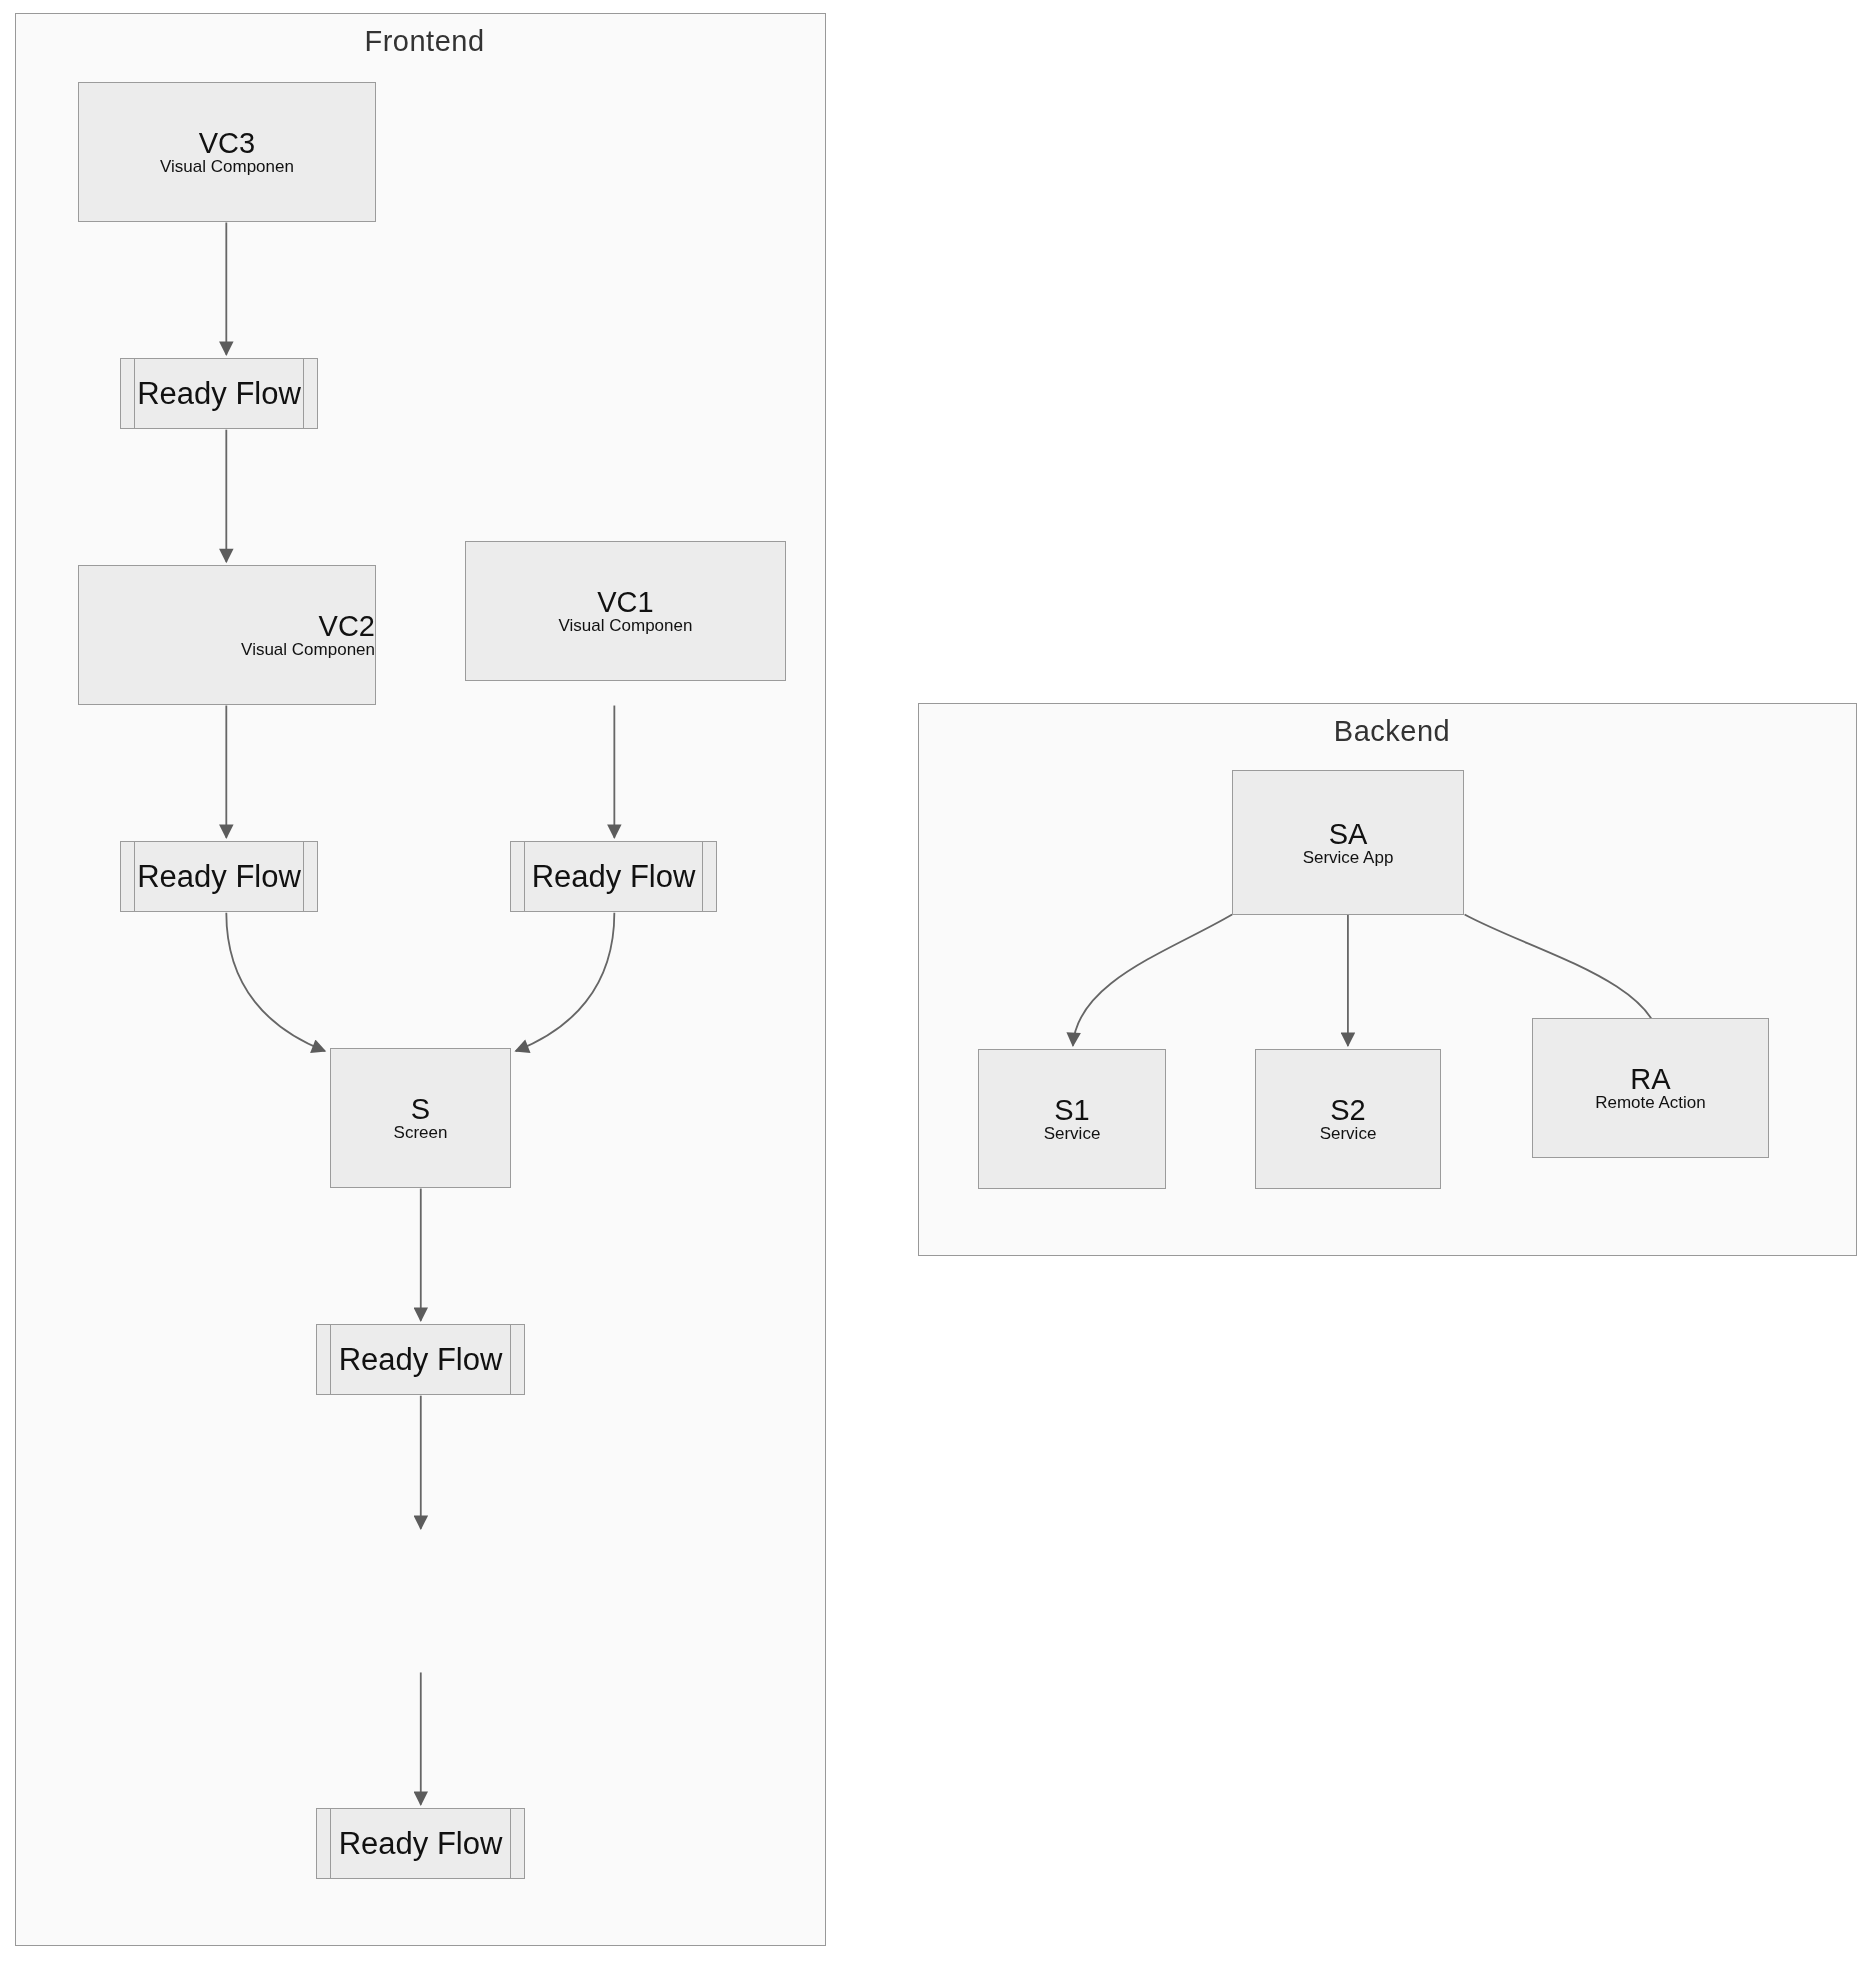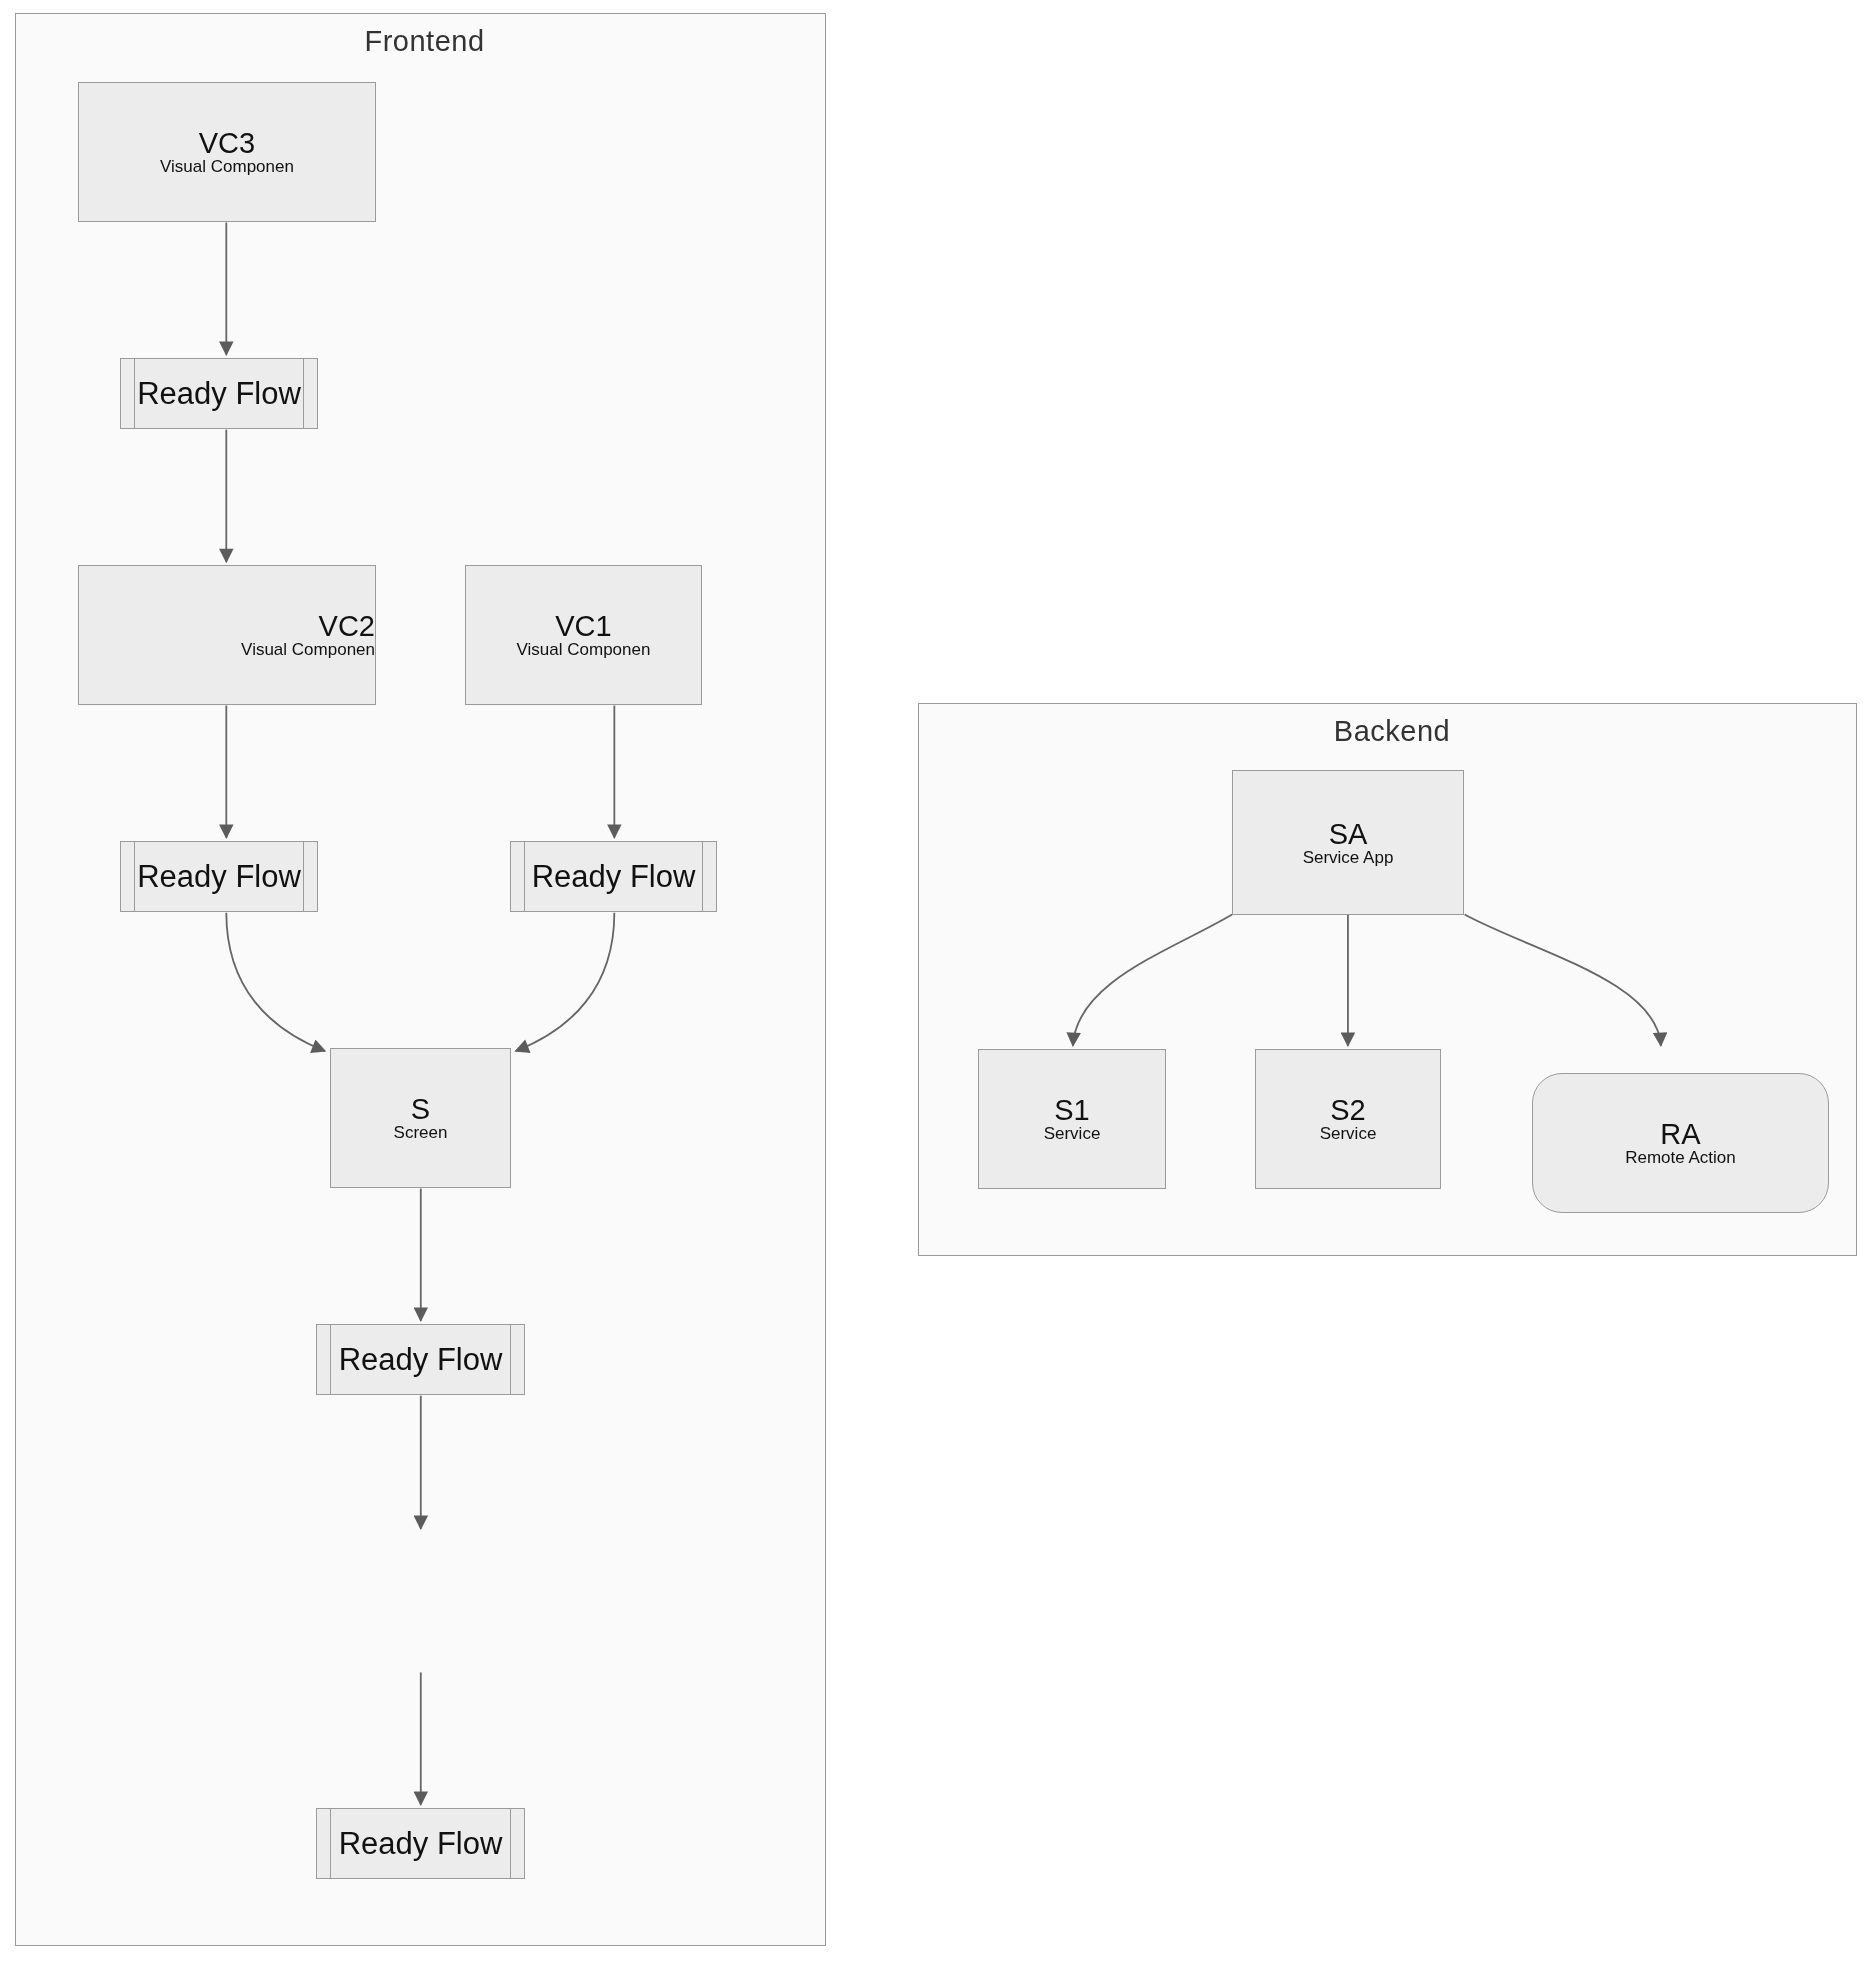--- a/index.html
+++ b/index.html
@@ -58,31 +58,31 @@
     width: 1.8px;
     background: #9b9b9b;
   }
   .node.subroutine::before { left: 12.7px; }
   .node.subroutine::after  { right: 12.7px; }
 
   
   .n-vc3 { left: 78px;   top: 82px;   width: 298px; height: 140px; }
   .n-rf1 { left: 120px;  top: 358px;  width: 198px; height: 71px; }
   .n-vc2 { left: 78px;   top: 565px;  width: 298px; height: 140px; align-items: flex-end; }
-  .n-vc1 { left: 465px;  top: 565px;  width: 237px; height: 140px; }
+  .n-vc1 { left: 465px;  top: 541px;  width: 321px; height: 140px; }
   .n-rf2 { left: 120px;  top: 841px;  width: 198px; height: 71px; }
   .n-rf3 { left: 510px;  top: 841px;  width: 207px; height: 71px; }
   .n-s   { left: 330px;  top: 1048px; width: 181px; height: 140px; }
   .n-rf4 { left: 316px;  top: 1324px; width: 209px; height: 71px; }
   .n-ua  { left: 330px;  top: 1532px; width: 181px; height: 140px; }
   .n-rf5 { left: 316px;  top: 1808px; width: 209px; height: 71px; }
   .n-sa  { left: 1232px; top: 770px;  width: 232px; height: 145px; }
   .n-s1  { left: 978px; top: 1049px; width: 188px; height: 140px; }
   .n-s2  { left: 1255px; top: 1049px; width: 186px; height: 140px; align-items: center; }
-  .n-ra  { left: 1532px; top: 1073px; width: 297px; height: 140px; border-radius: 30px; }
+  .n-ra  { left: 1532px; top: 1018px; width: 237px; height: 140px; }
 </style>
 </head>
 <body>
 
 <div class="canvas">
 
   <div class="cluster cluster-frontend">
     <div class="cluster-title">Frontend</div>
   </div>
   <div class="cluster cluster-backend">

